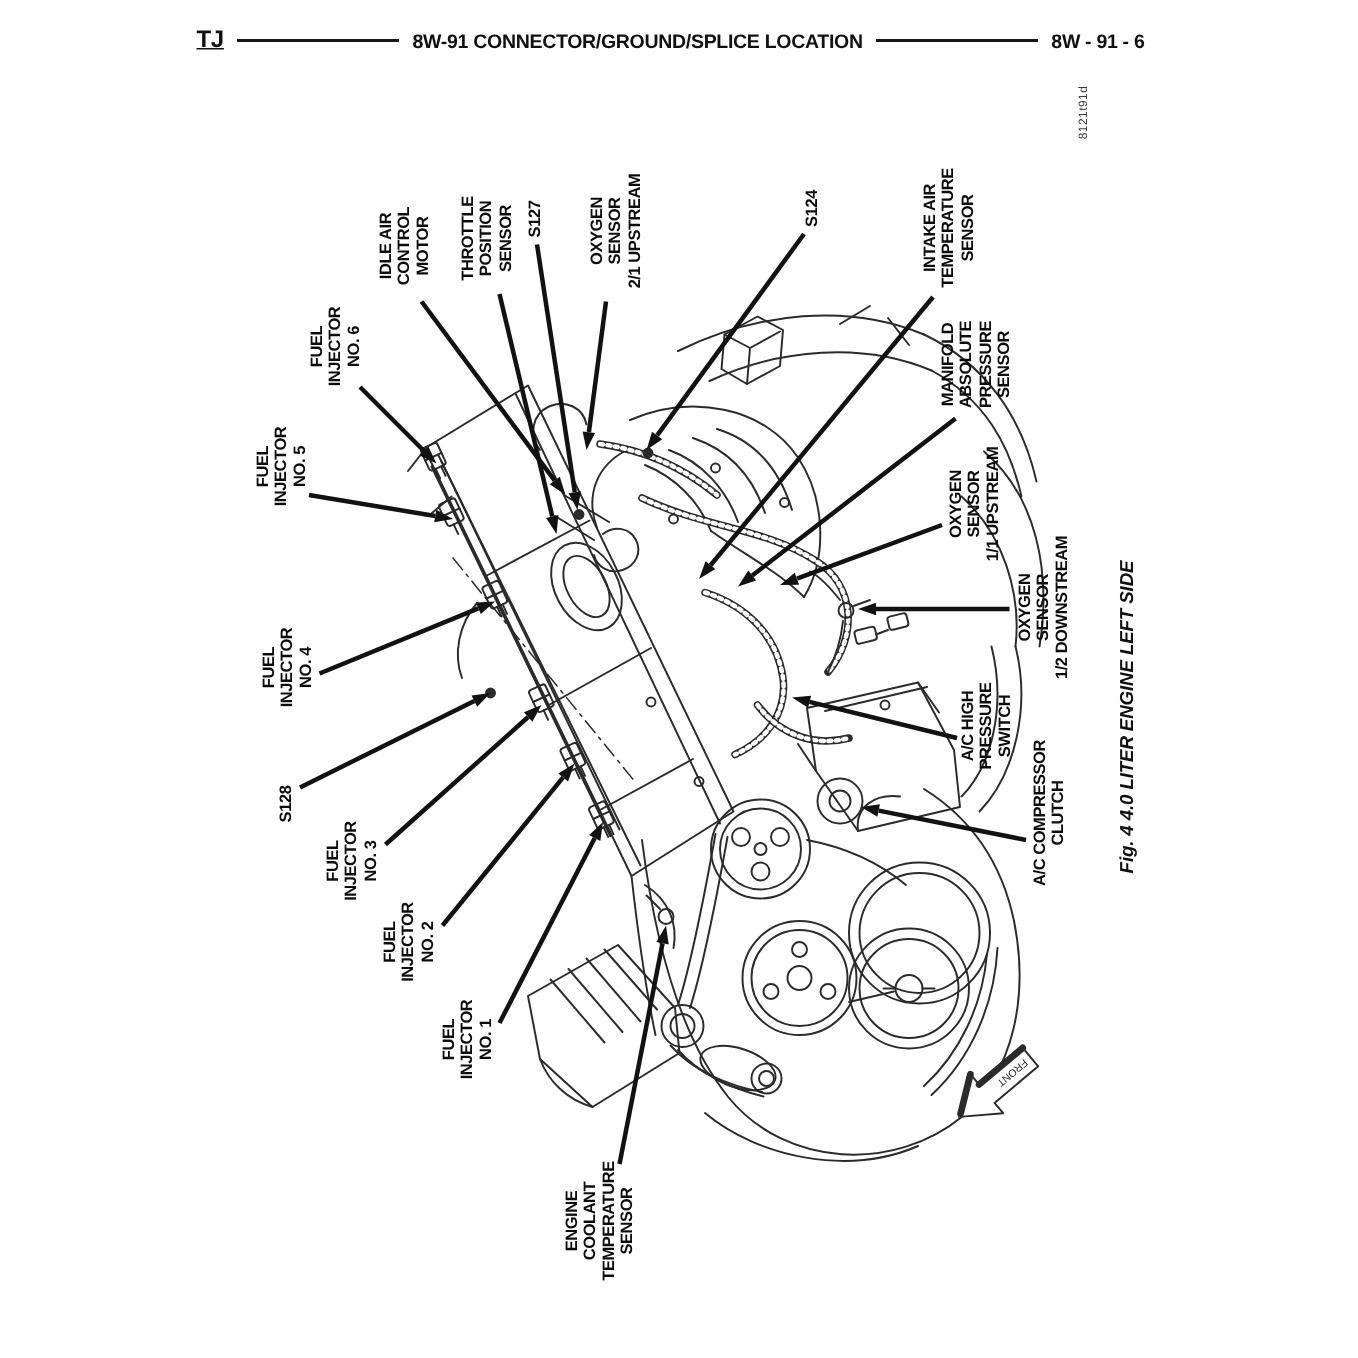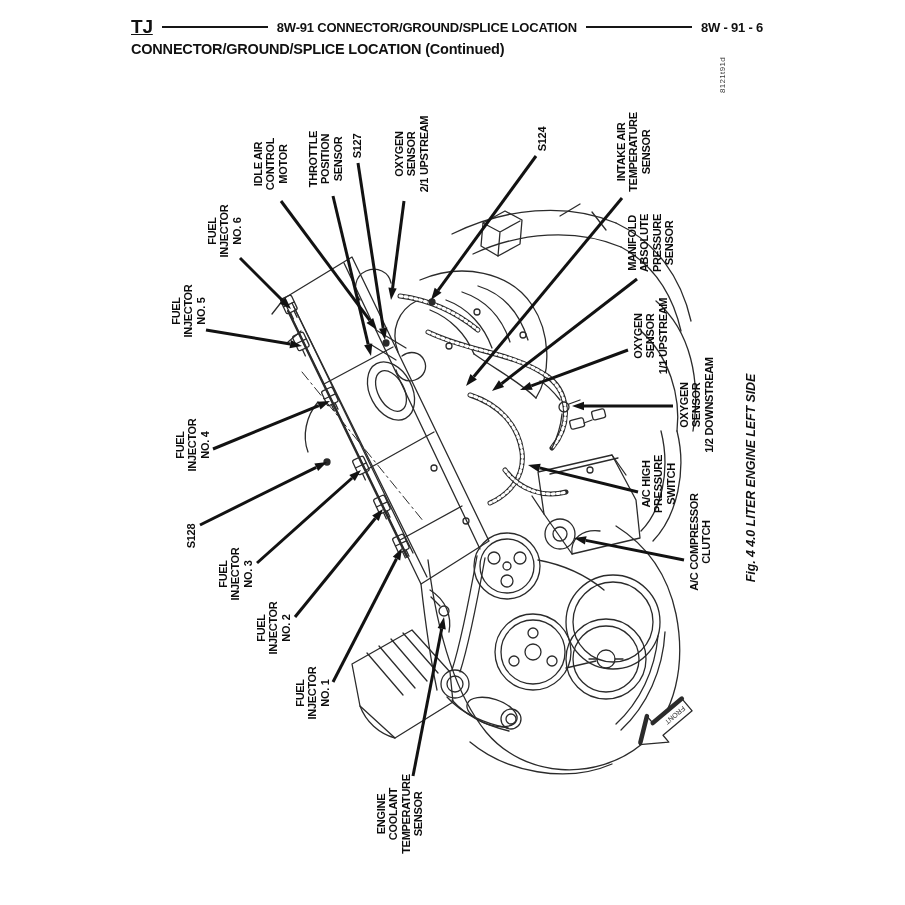--- a/index.html
+++ b/index.html
@@ -5,21 +5,21 @@
   html,body{margin:0;padding:0;background:#ffffff;}
   .page{
     position:relative;width:905px;height:905px;background:#ffffff;overflow:hidden;
     font-family:"Liberation Sans",sans-serif;color:#111;
   }
   .hdr-row{
     position:absolute;left:131px;top:17px;width:632px;height:20px;
     display:flex;align-items:center;gap:9px;
     font-weight:700;font-size:13px;letter-spacing:-0.2px;white-space:nowrap;
   }
-  .hdr-row .model{font-size:19px;text-decoration:underline;}
+  .hdr-row .model{font-size:16px;text-decoration:underline;}
   .hdr-row .rule{flex:1;height:2.5px;background:#161616;}
   .subtitle{
     position:absolute;left:131px;top:41px;
     font-weight:700;font-size:14.5px;letter-spacing:-0.2px;white-space:nowrap;
   }
   .vert{
     position:absolute;transform:translate(-50%,-50%) rotate(-90deg);
     white-space:nowrap;
   }
   .figure-code{
@@ -44,21 +44,20 @@
 <div class="page">
 
   <header class="hdr-row">
     <span class="model">TJ</span>
     <span class="rule"></span>
     <span>8W-91  CONNECTOR/GROUND/SPLICE  LOCATION</span>
     <span class="rule"></span>
     <span>8W - 91 - 6</span>
   </header>
 
-  <div class="subtitle">CONNECTOR/GROUND/SPLICE LOCATION (Continued)</div>
 
   <div class="vert figure-code">8121t91d</div>
   <div class="vert figure-caption">Fig. 4  4.0 LITER ENGINE LEFT SIDE</div>
 
   <svg id="art" width="905" height="905" viewBox="0 0 905 905">
     <g stroke="#2b2b2b" fill="none" stroke-width="1.3" stroke-linecap="round" stroke-linejoin="round">
 
       <g>
         <path d="M452,234 C505,208 566,202 616,223"></path>
         <path d="M473,254 C520,232 576,228 621,247"></path>

